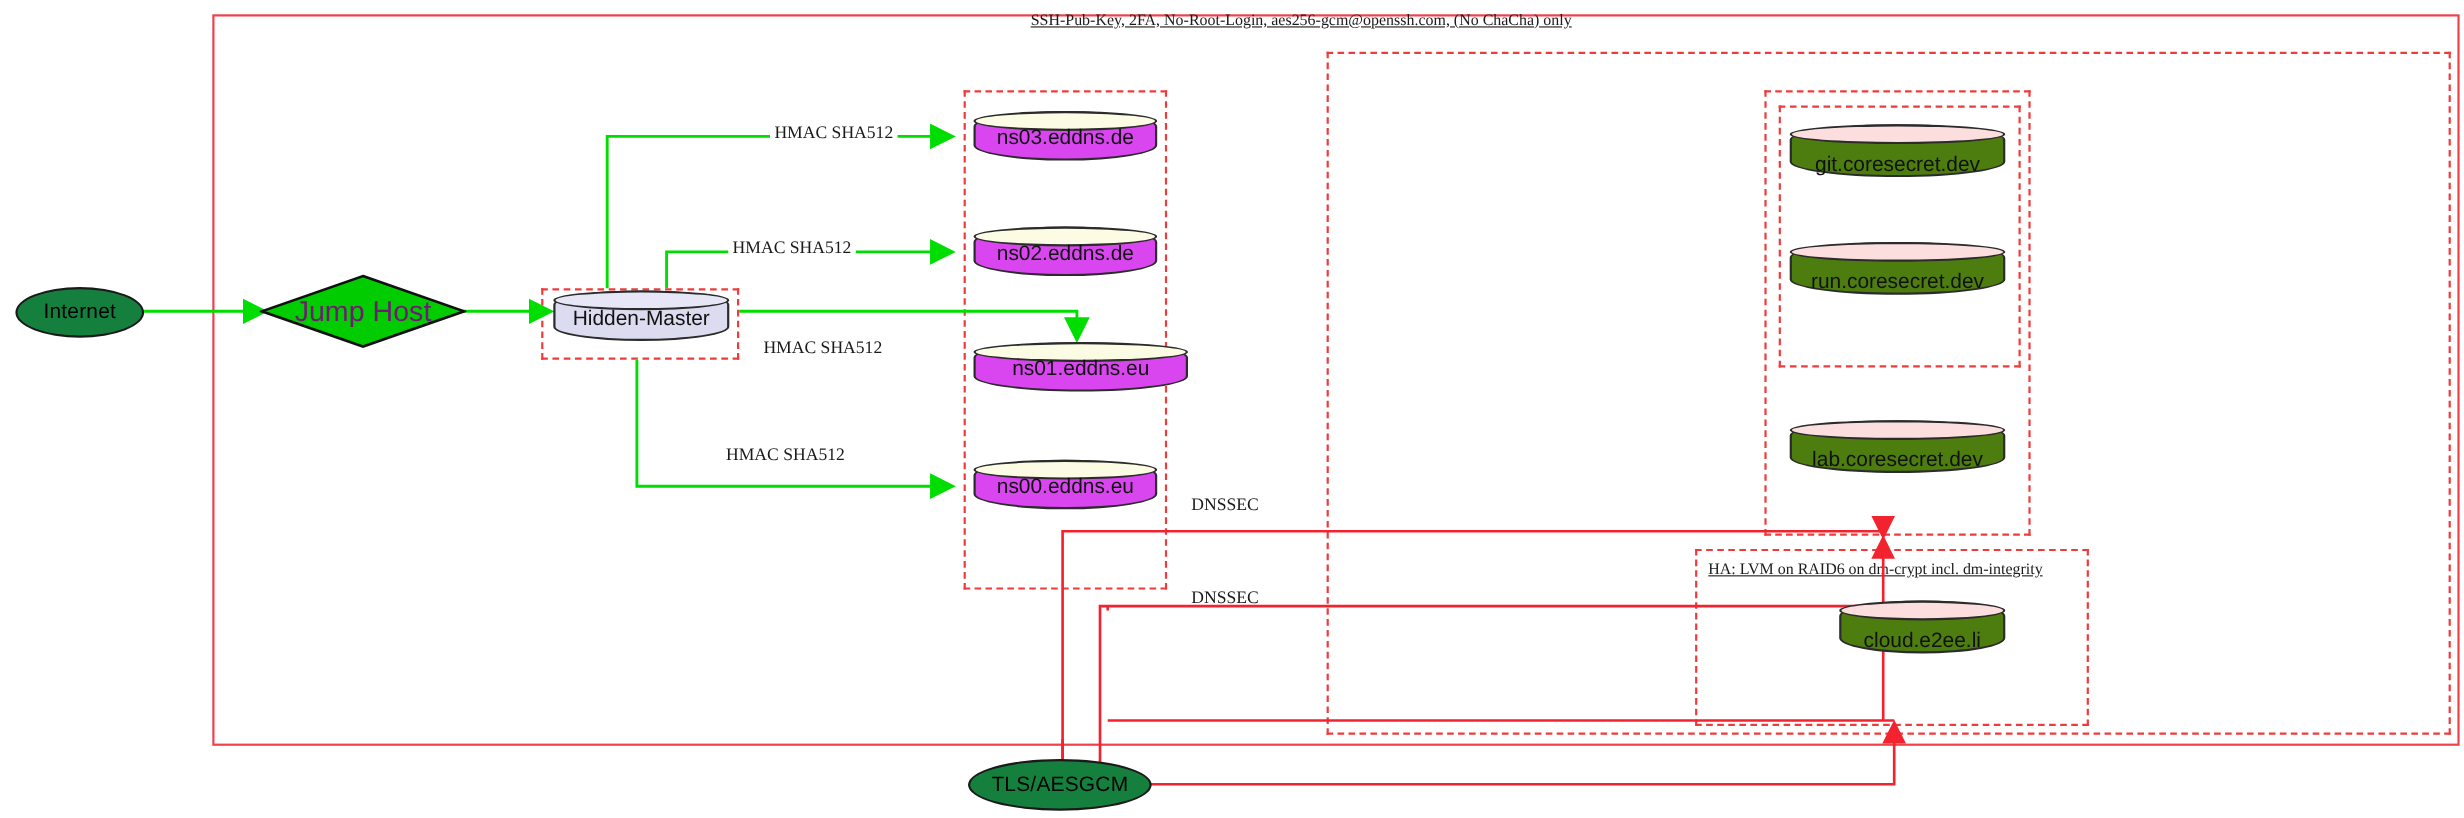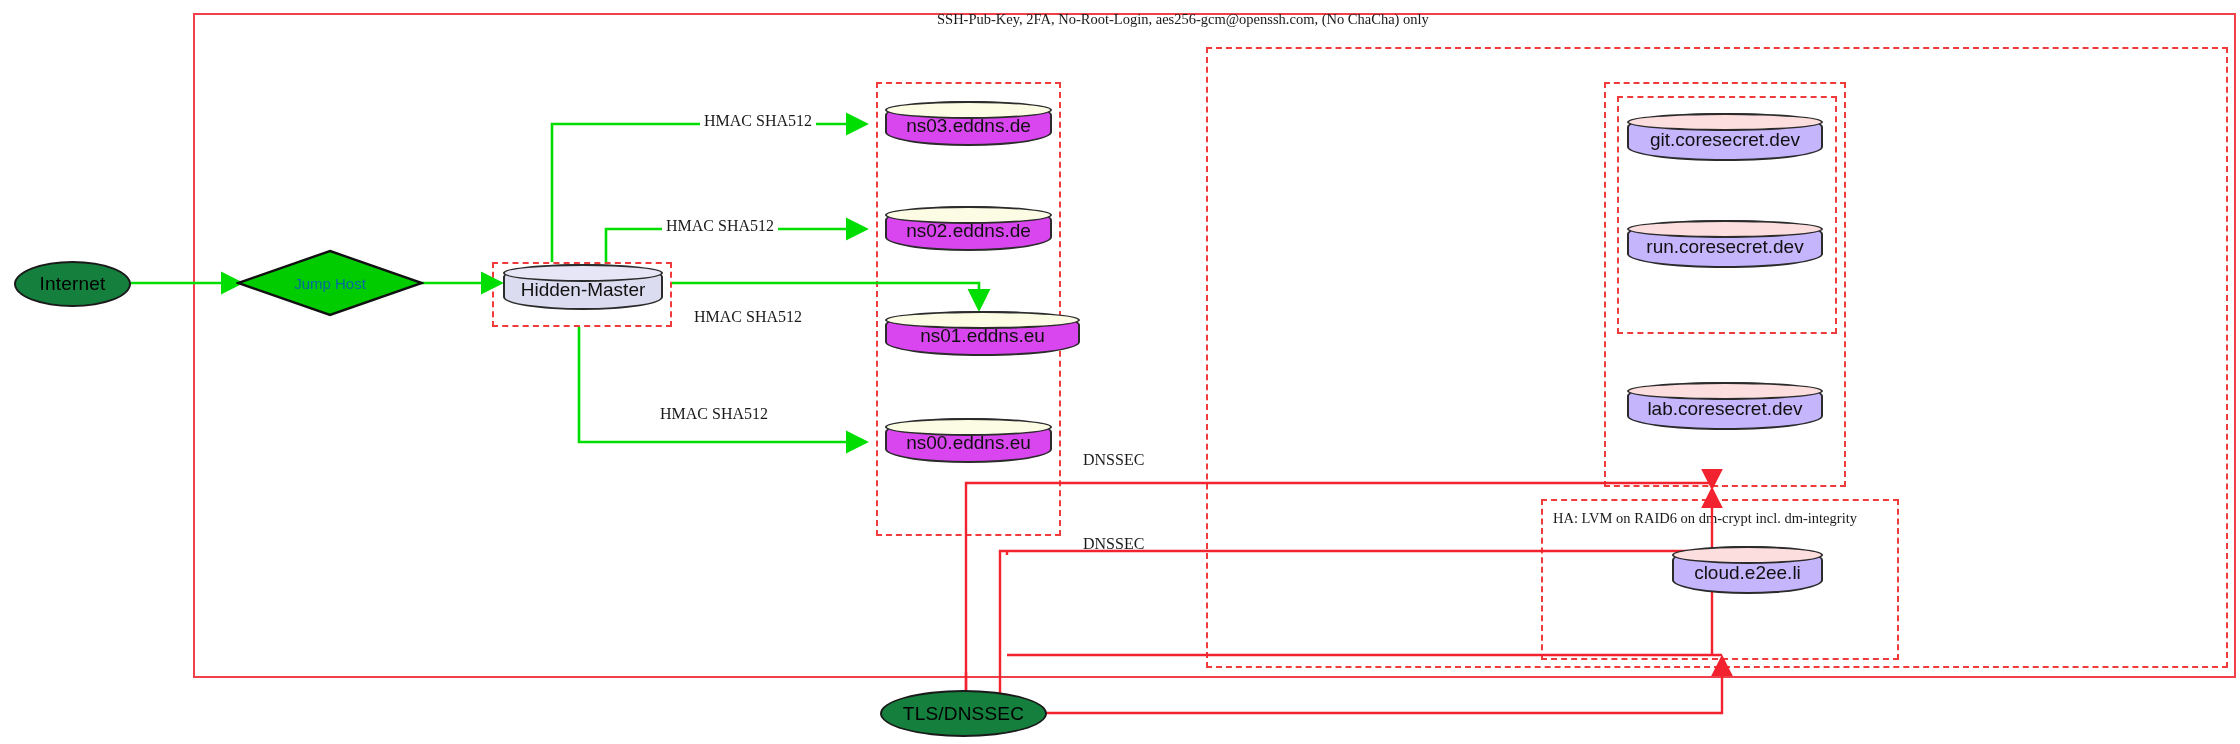--- a/index.html
+++ b/index.html
@@ -17,21 +17,21 @@
     background:#15803d;
     display:flex;align-items:center;justify-content:center;
     font-size:19px;color:#000;letter-spacing:.2px;
   }
 
   
   .diamond-wrap{display:flex;align-items:center;justify-content:center;}
   .diamond-label{
     position:absolute;left:0;top:0;width:100%;height:100%;
     display:flex;align-items:center;justify-content:center;
-    font-size:15px;color:#0369a1;
+    font-size:26px;color:#701a75;
   }
 
   
   .cyl{
     position:absolute;
     display:flex;align-items:center;justify-content:center;
     font-size:19px;color:#111;
     border:2px solid #2b2b2b;
     border-radius:50% / 14px;
     box-sizing:border-box;
@@ -39,32 +39,32 @@
   .cyl .cap{
     position:absolute;left:-2px;right:-2px;top:-2px;height:18px;
     border:2px solid #2b2b2b;
     border-radius:50%;
     box-sizing:border-box;
   }
   .cyl span.lbl{position:relative;z-index:2;line-height:1;padding-top:4px;}
 
   .cyl.yellow{background:#d946ef;}
   .cyl.yellow .cap{background:#fcfce4;}
-  .cyl.pink{background:#c4b5fd;}
+  .cyl.pink{background:#4d7c0f;align-items:flex-end;}
   .cyl.pink .cap{background:#fddede;}
   .cyl.lav{background:#dcdcf0;border-radius:50% / 13px;}
   .cyl.lav .cap{background:#e6e6f7;}
 
   
   .cluster{position:absolute;box-sizing:border-box;border:2px dashed #ef3b3b;}
   .cluster.solid{border:2px solid #f0404a;}
   .cluster-label{
     position:absolute;
     font-family:"Liberation Serif",serif;
-    font-size:14.5px;color:#1a1a1a;white-space:nowrap;
+    font-size:14.5px;color:#1a1a1a;white-space:nowrap;text-decoration:underline;
   }
 
   
   .edge-label{
     position:absolute;
     font-family:"Liberation Serif",serif;
     font-size:16px;color:#1a1a1a;white-space:nowrap;
     background:transparent;
   }
 </style>
@@ -178,21 +178,21 @@
     <div class="cap"></div>
     <span class="lbl">lab.coresecret.dev</span>
   </div>
 
   <div class="cyl pink" style="left:1648px;top:546px;width:151px;height:48px;margin-left:24px;">
     <div class="cap"></div>
     <span class="lbl">cloud.e2ee.li</span>
   </div>
 
   <div class="node ellipse" style="left:880px;top:690px;width:167px;height:47px;">
-    <span>TLS/DNSSEC</span>
+    <span>TLS/AESGCM</span>
   </div>
 
   <div class="edge-label" style="left:700px;top:112px;background:#fff;padding:0 4px;">HMAC SHA512</div>
   <div class="edge-label" style="left:662px;top:217px;background:#fff;padding:0 4px;">HMAC SHA512</div>
   <div class="edge-label" style="left:694px;top:308px;">HMAC SHA512</div>
   <div class="edge-label" style="left:656px;top:405px;background:#fff;padding:0 4px;">HMAC SHA512</div>
 
   <div class="edge-label" style="left:1083px;top:451px;">DNSSEC</div>
   <div class="edge-label" style="left:1083px;top:535px;">DNSSEC</div>
 

